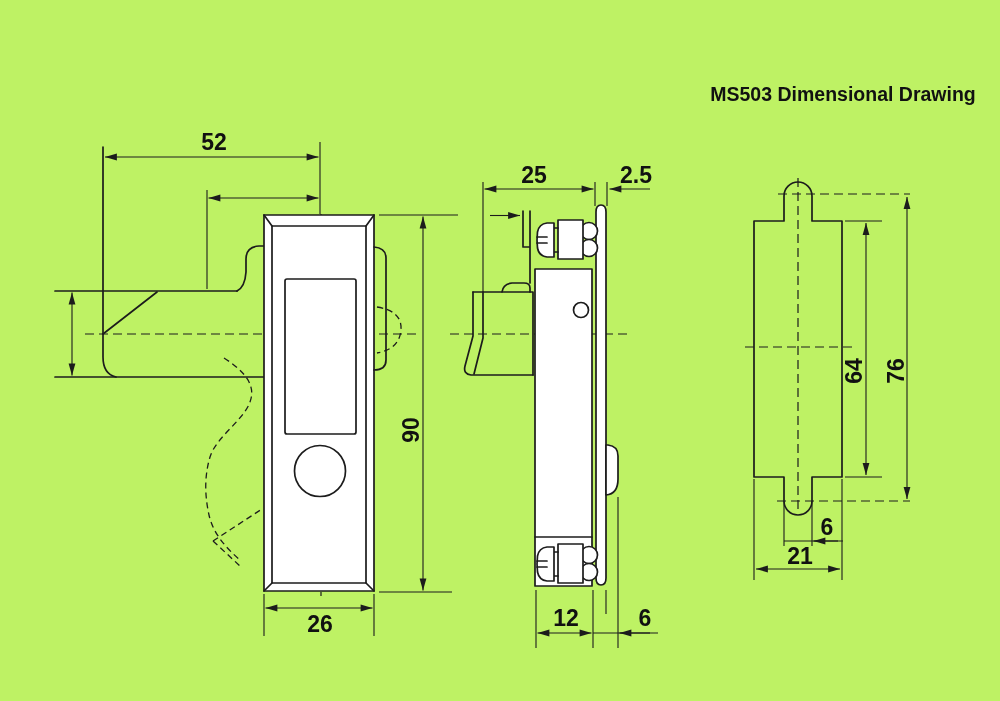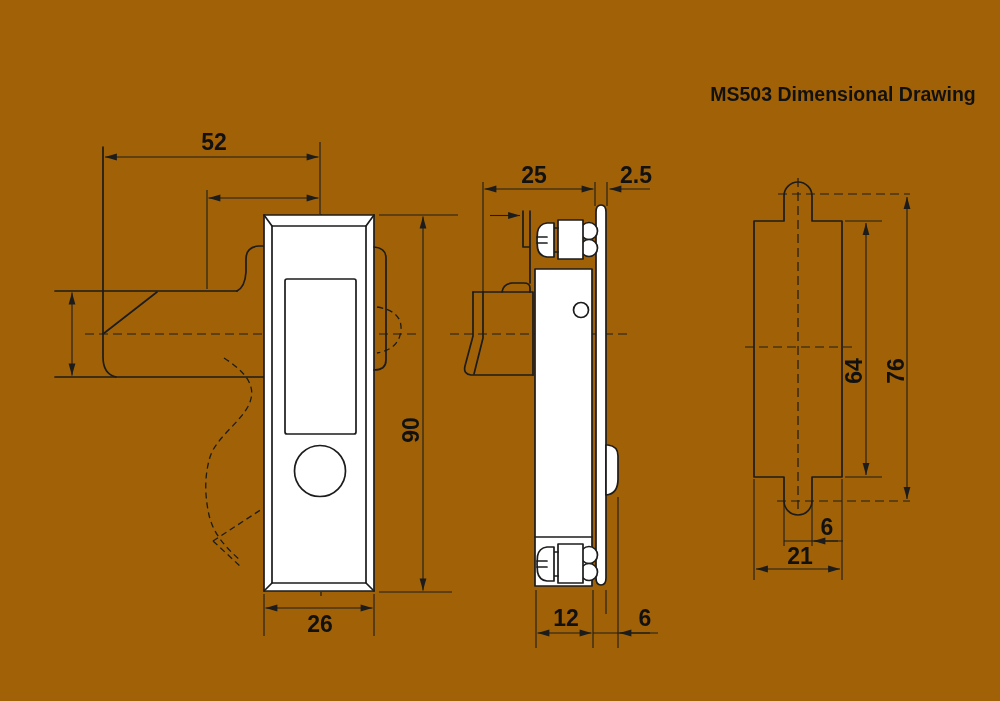--- a/index.html
+++ b/index.html
@@ -1,16 +1,16 @@
 <!DOCTYPE html>
 <html><head>
 <meta charset="utf-8">
 <style>
   html,body{margin:0;padding:0;background:#ffffff;}
-  #canvas{position:relative;width:1000px;height:701px;background:#a16207;overflow:hidden;
+  #canvas{position:relative;width:1000px;height:701px;background:#bef264;overflow:hidden;
           font-family:"Liberation Sans",sans-serif;}
   svg{position:absolute;left:0;top:0;}
   .obj{fill:none;stroke:#1c1c1c;stroke-width:1.7;stroke-linejoin:round;stroke-linecap:round;}
   .objf{fill:#ffffff;stroke:#1c1c1c;stroke-width:1.7;stroke-linejoin:round;}
   .thin{fill:none;stroke:#1c1c1c;stroke-width:1.1;}
   .cl{fill:none;stroke:#1c1c1c;stroke-width:1.2;stroke-dasharray:9 5;}
   .ghost{fill:none;stroke:#1c1c1c;stroke-width:1.3;stroke-dasharray:6 4;}
   .dim-label{font:700 23px "Liberation Sans",sans-serif;fill:#111;}
   .title-label{font:700 19.5px "Liberation Sans",sans-serif;fill:#111;}
 </style>

